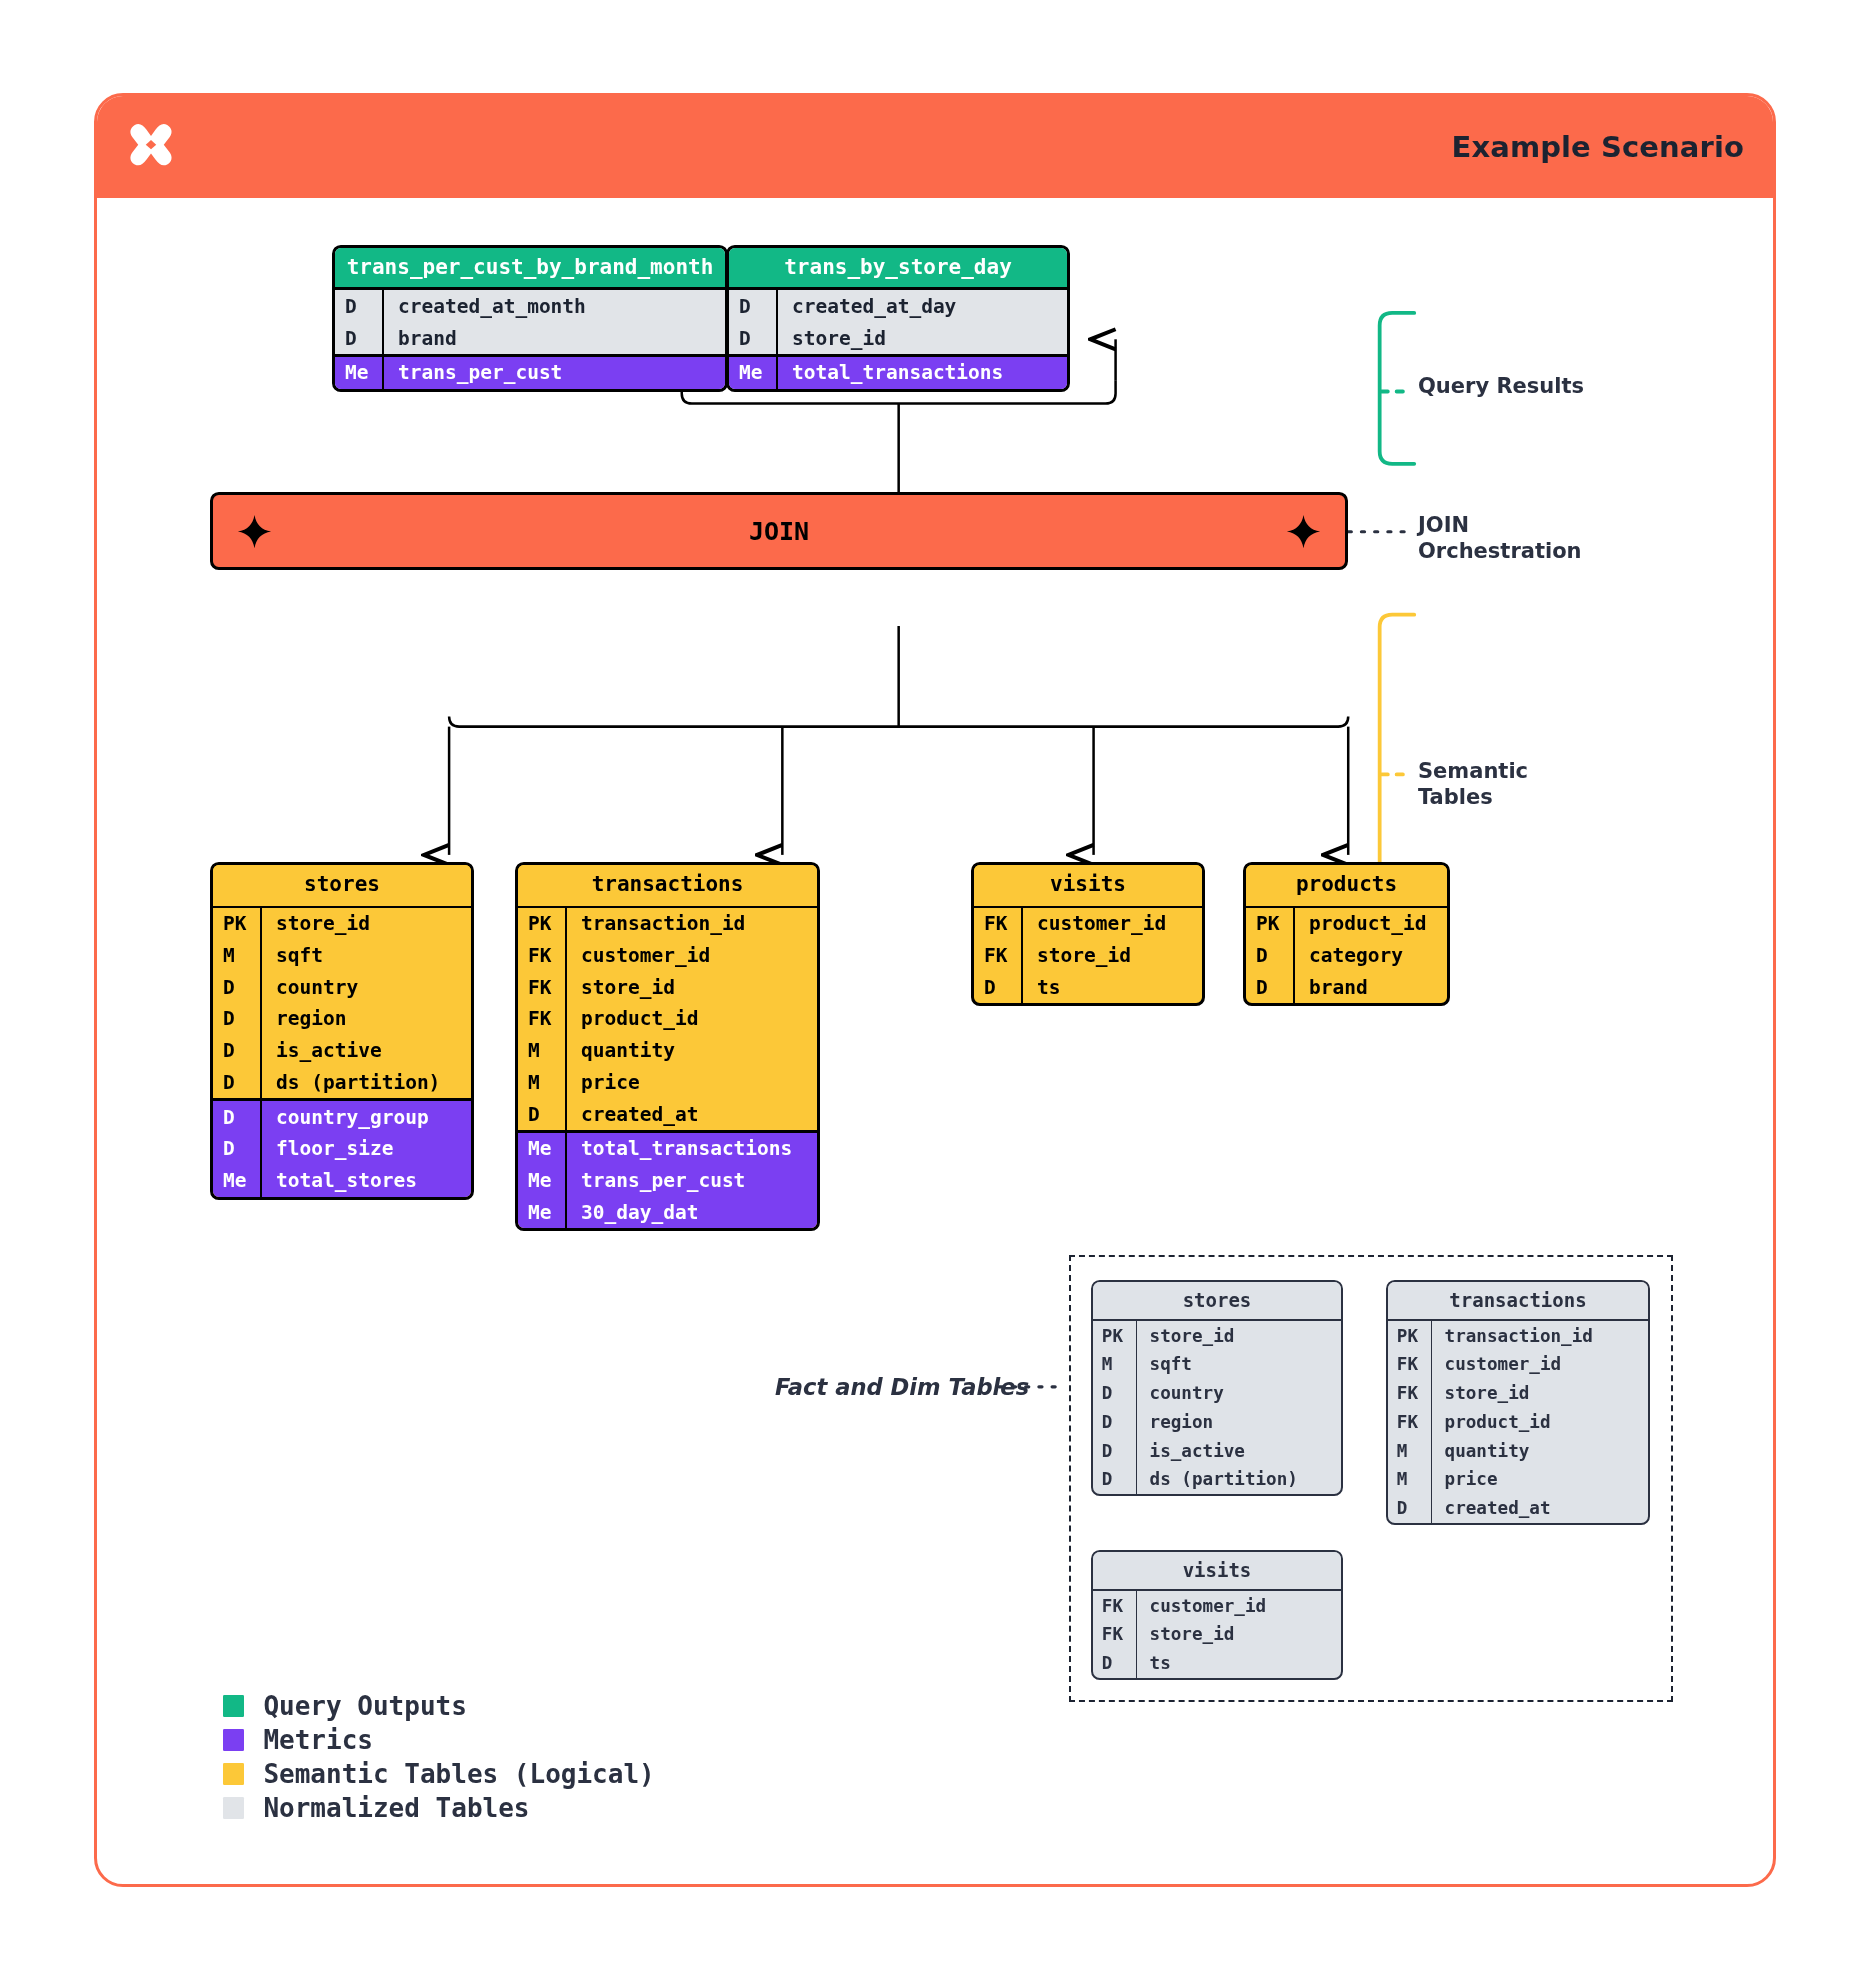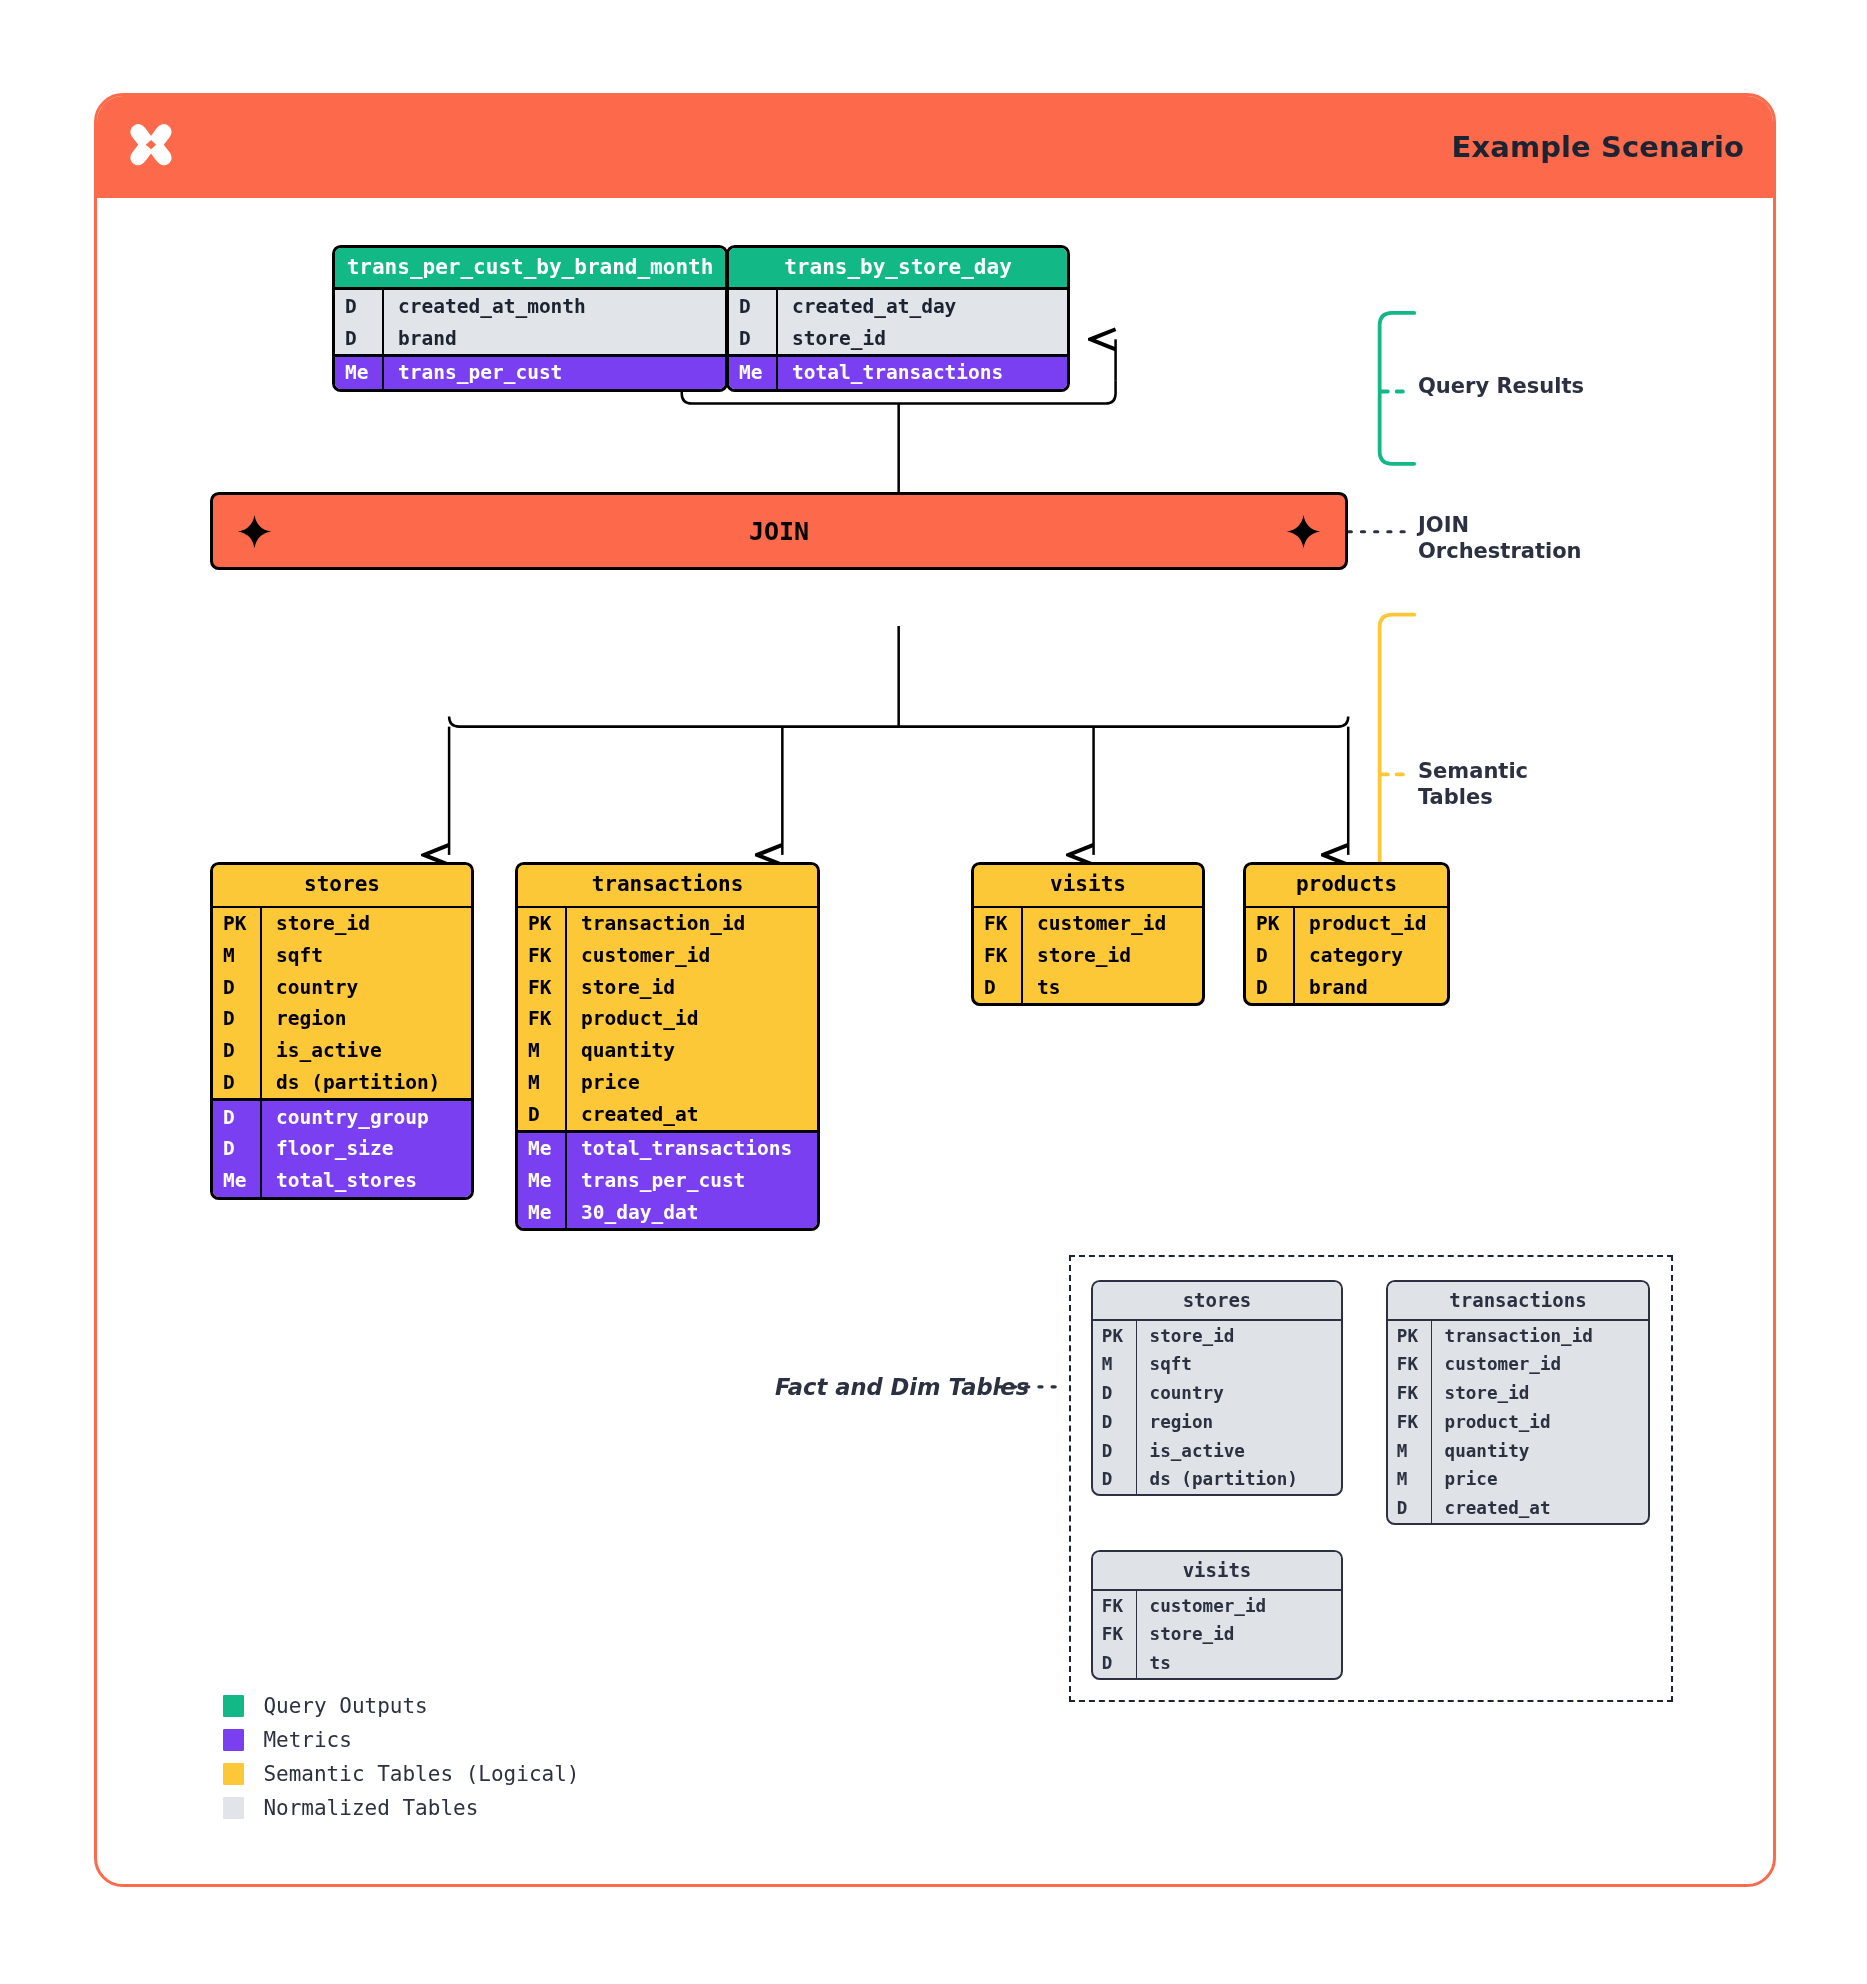--- a/index.html
+++ b/index.html
@@ -114,21 +114,21 @@
   .dashgroup {
     position:absolute;
     border:2.5px dashed #1c2331;
     background: transparent;
   }
 
   
   .legend { position:absolute; font-family:"DejaVu Sans Mono", monospace; }
   .legend-row { display:flex; align-items:center; height:34px; }
   .swatch { width:21.4px; height:21.4px; margin-right:19px; flex:0 0 21.4px; border-radius:1.3px; }
-  .legend-label { font-size:21px; font-weight:400; color:#2b3141; white-space:pre; }
+  .legend-label { font-size:26px; font-weight:700; color:#2b3141; white-space:pre; }
 </style>
 </head>
 <body>
 
 <div class="page">
   <div class="card">
 
     <div class="titlebar">
       <svg class="logo" viewBox="0 0 100 100">
         <path fill="#ffffff" d="M22 12 C30 8 36 12 42 20 L50 31 L58 20 C64 12 70 8 78 12 C86 17 88 25 82 33 L72 46 L82 59 C88 67 86 76 78 80 C70 84 64 80 58 72 L50 61 L42 72 C36 80 30 84 22 80 C14 76 12 67 18 59 L28 46 L18 33 C12 25 14 17 22 12 Z"></path>

